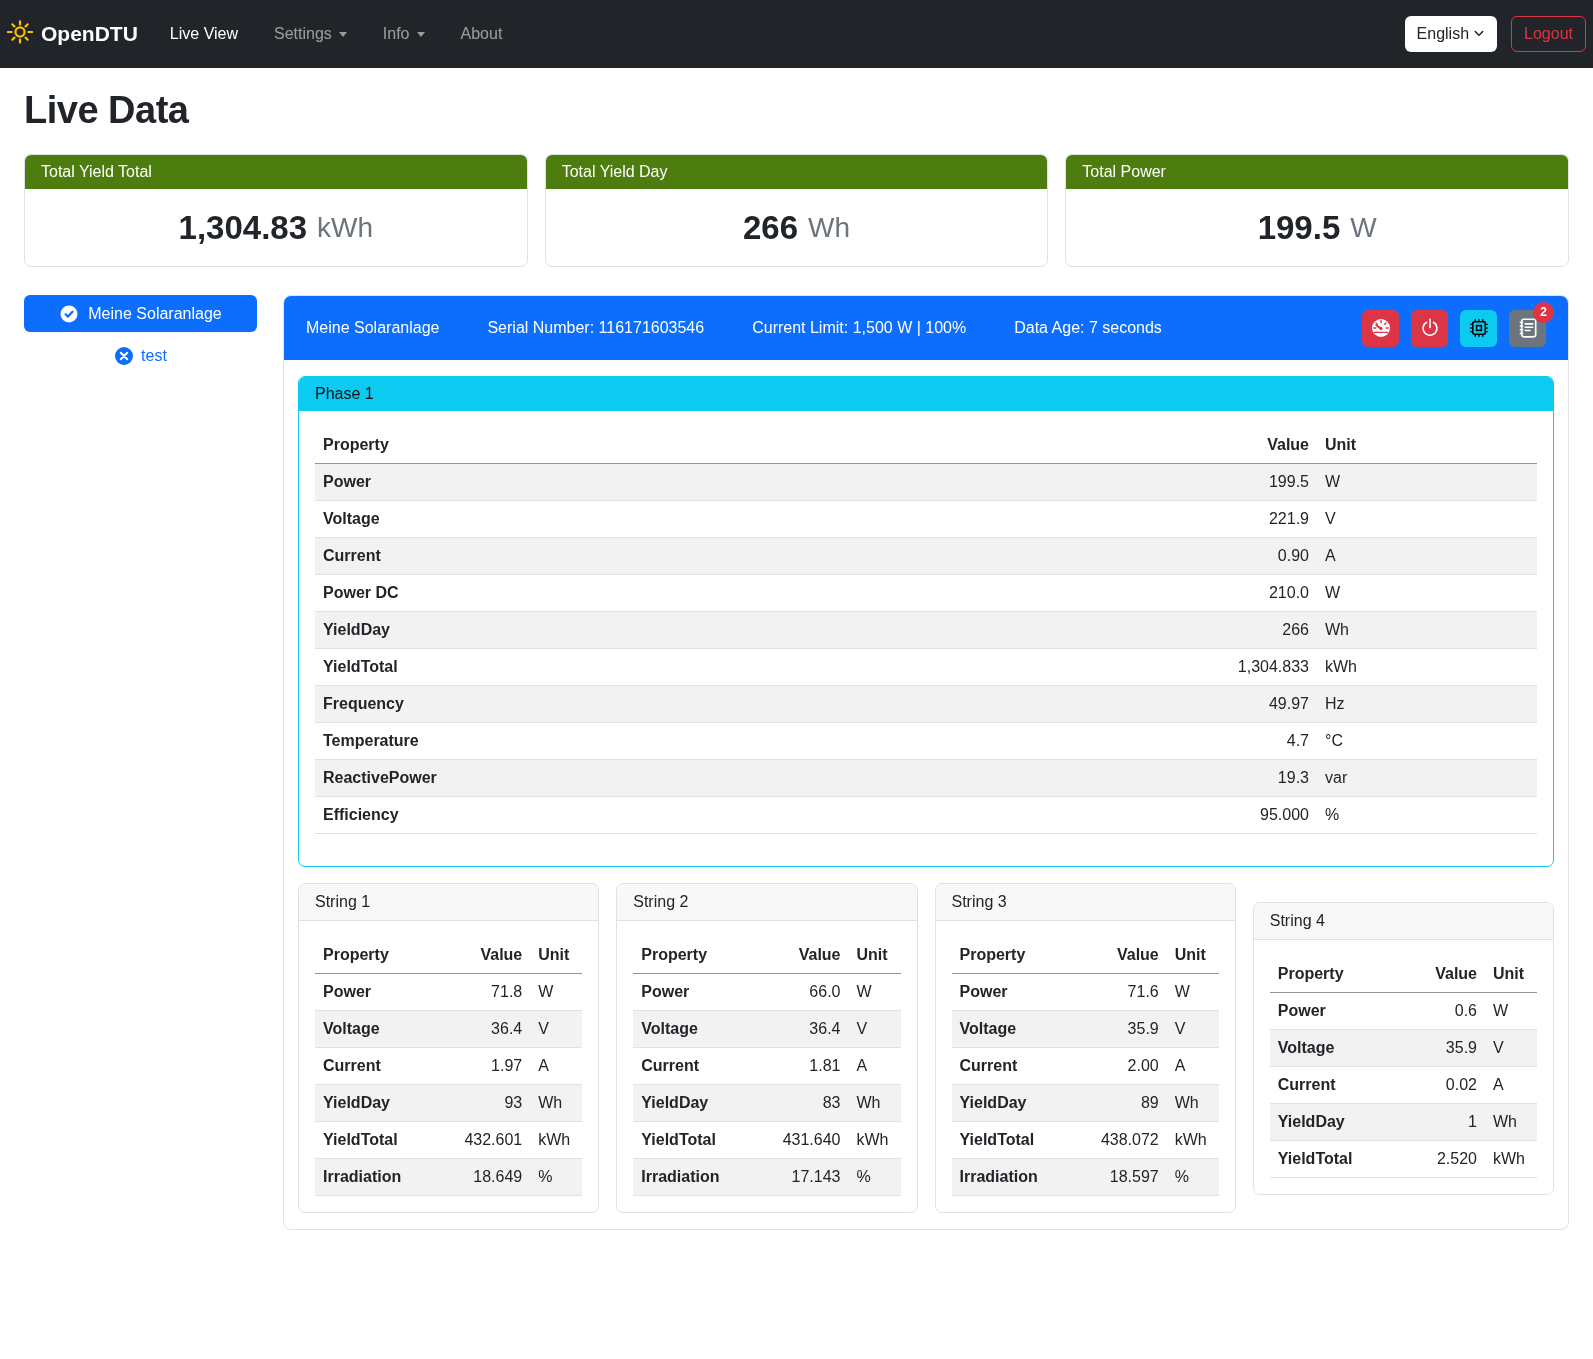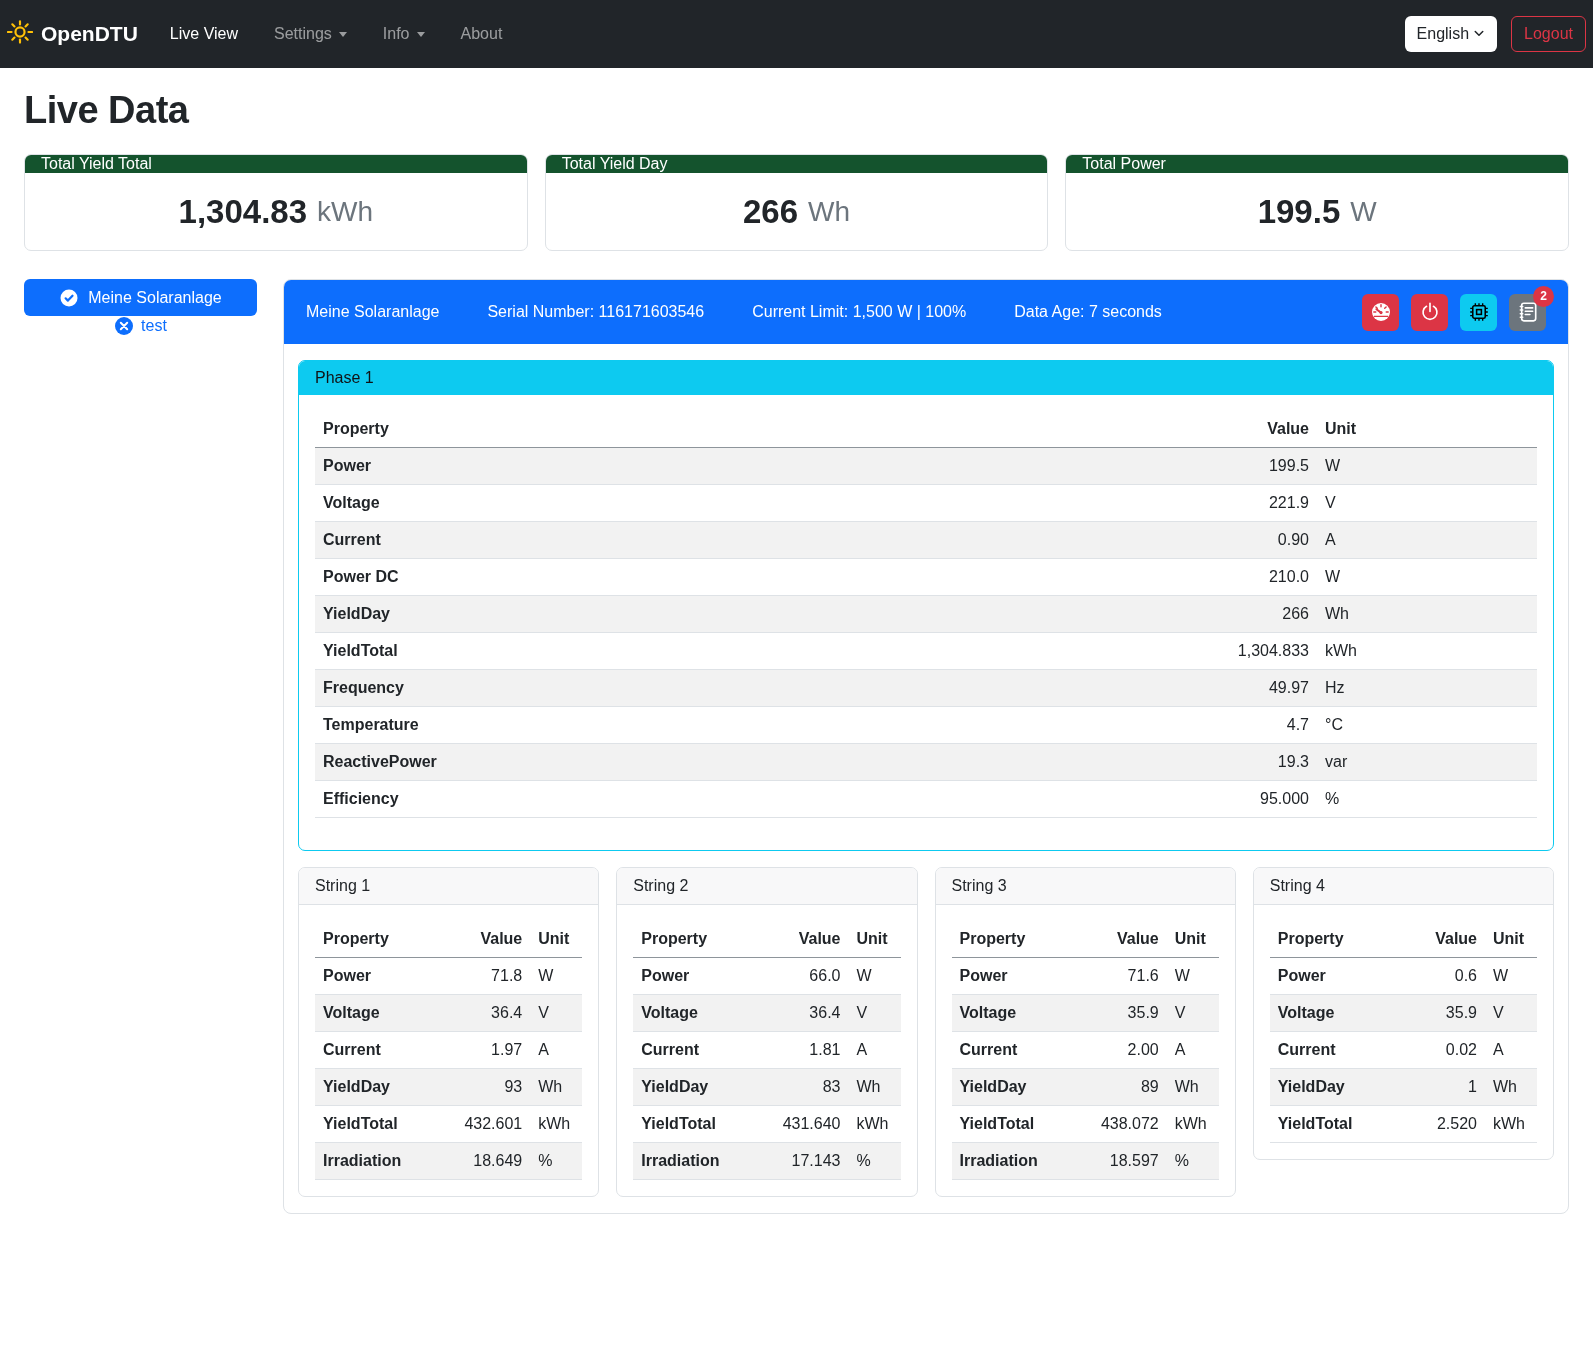--- a/index.html
+++ b/index.html
@@ -51,38 +51,38 @@
   .page { padding: 0 24px; }
   h1.page-title { font-size: 38px; font-weight: 700; margin: 21px 0 22px 0; letter-spacing: -0.5px; }
 
   
   .summary-row { display: flex; gap: 17px; margin-bottom: 28px; }
   .summary-card {
     flex: 1; border: 1px solid #dee2e6; border-radius: 7px; overflow: hidden;
     background: #fff;
   }
   .summary-card .head {
-    background: #14532d; color: #fff; padding: 0 16px; font-size: 16px;
+    background: #4d7c0f; color: #fff; padding: 8px 16px; font-size: 16px;
   }
   .summary-card .body {
     height: 77px; display: flex; align-items: center; justify-content: center;
   }
   .summary-card .value { font-size: 33px; font-weight: 700; color: #212529; }
   .summary-card .unit { font-size: 28px; color: #6c757d; margin-left: 10px; }
 
   
   .content-row { display: flex; align-items: flex-start; }
   .sidebar { flex: 0 0 233px; margin-right: 26px; }
   .inv-select-btn {
     width: 100%; height: 37px; background: #0d6efd; border: none; border-radius: 6px;
     color: #fff; font-size: 16px; font-family: inherit; cursor: pointer;
     display: flex; align-items: center; justify-content: center; gap: 9px;
   }
   .inv-other {
-    display: flex; align-items: center; justify-content: center; gap: 7px;
+    margin-top: 14px; display: flex; align-items: center; justify-content: center; gap: 7px;
     color: #0d6efd; font-size: 16px; cursor: pointer;
   }
 
   
   .inverter-card {
     flex: 1; border: 1px solid #dee2e6; border-radius: 8px; background: #fff;
     overflow: hidden; margin-bottom: 14px;
   }
   .inverter-header {
     background: #0d6efd; color: #fff; height: 64px;
@@ -118,21 +118,21 @@
   table.data-table th.col-value, table.data-table td.val { text-align: right; }
   table.data-table td { color: #212529; }
   .phase-table th.col-value { width: 120px; }
   .phase-table th.col-unit  { width: 220px; }
   .string-table th.col-value { width: 90px; }
   .string-table th.col-unit  { width: 52px; }
   table.stripe-a tbody tr:nth-child(odd)  { background: #f2f2f2; }
   table.stripe-b tbody tr:nth-child(even) { background: #f2f2f2; }
 
   
-  .strings-row { display: flex; gap: 17px; align-items: flex-start; }
+  .strings-row { display: flex; gap: 17px; align-items: center; }
   .string-card {
     flex: 1; border: 1px solid #dee2e6; border-radius: 7px; background: #fff; overflow: hidden;
   }
   .string-card .head {
     background: #f8f8f9; border-bottom: 1px solid #dee2e6; padding: 9px 16px; font-size: 16px;
   }
   .string-card .body { padding: 16px 16px 0 16px; }
 </style>
 </head>
 <body>

